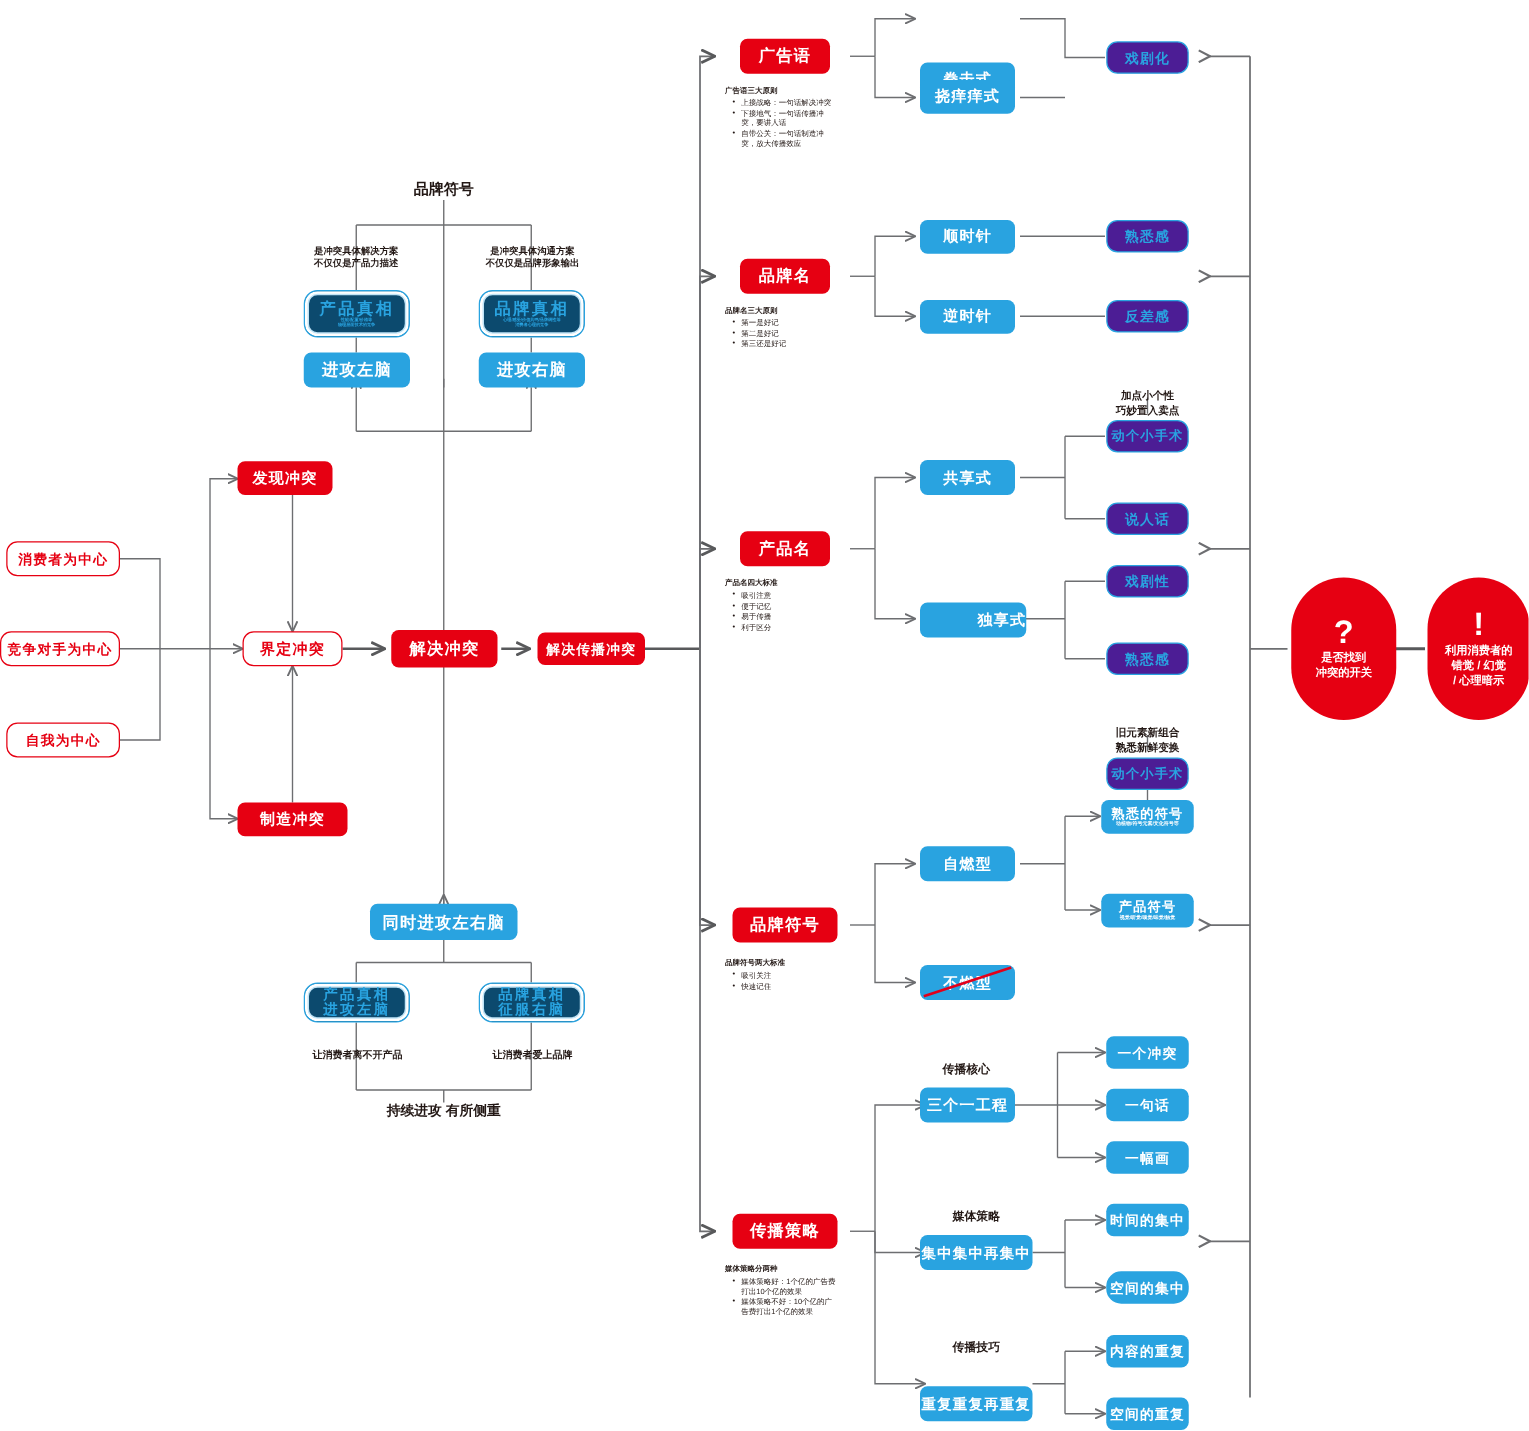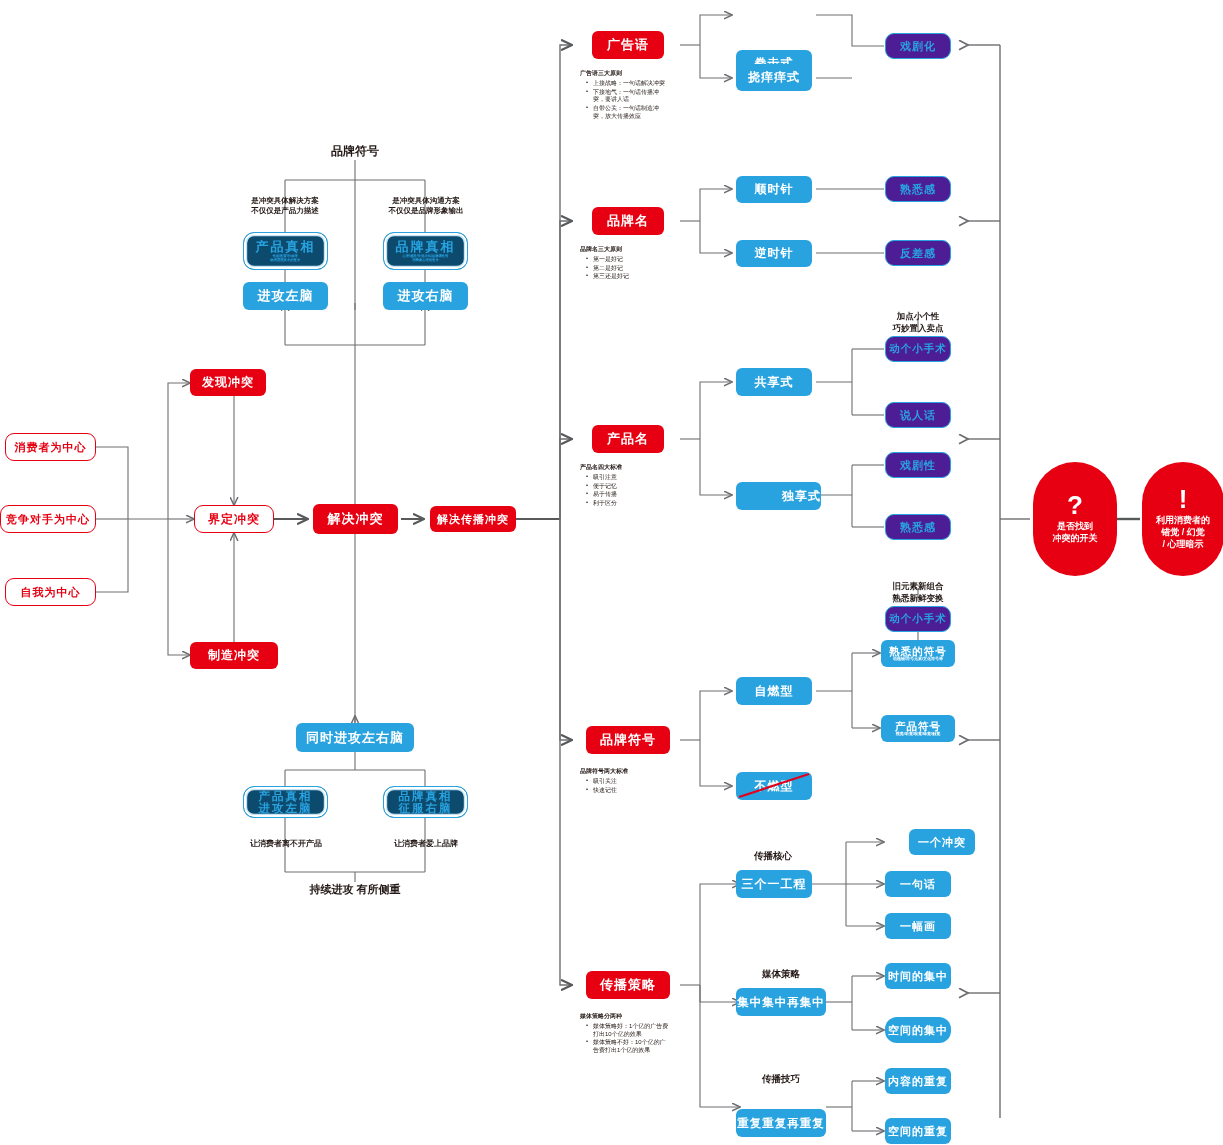--- a/index.html
+++ b/index.html
@@ -395,21 +395,21 @@
       <li>媒体策略不好：10个亿的广告费打出1个亿的效果</li>
     </ul>
   </div>
 
   <div class="plain bold" style="left:733px;top:850px;width:80px;font-size:9.5px;">
     <span>传播核心</span>
   </div>
   <div class="node blue-fill" style="left:736px;top:870px;width:76px;height:28px;font-size:12px;">
     <span>三个一工程</span>
   </div>
-  <div class="node blue-fill" style="left:885px;top:829px;width:66px;height:26px;font-size:11px;margin-left:24px;">
+  <div class="node blue-fill" style="left:885px;top:829px;width:66px;height:26px;font-size:11px;">
     <span>一个冲突</span>
   </div>
   <div class="node blue-fill" style="left:885px;top:871px;width:66px;height:26px;font-size:11px;">
     <span>一句话</span>
   </div>
   <div class="node blue-fill" style="left:885px;top:913px;width:66px;height:26px;font-size:11px;">
     <span>一幅画</span>
   </div>
 
   <div class="plain bold" style="left:736px;top:968px;width:90px;font-size:9.5px;">

